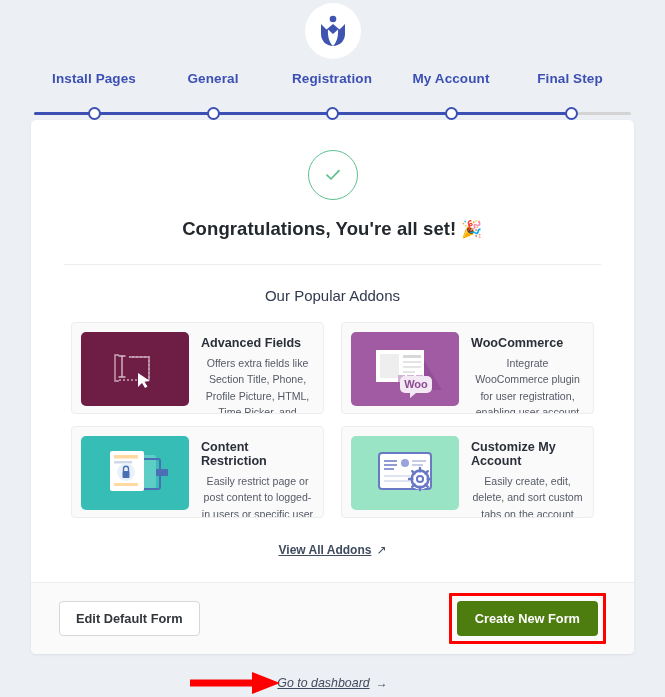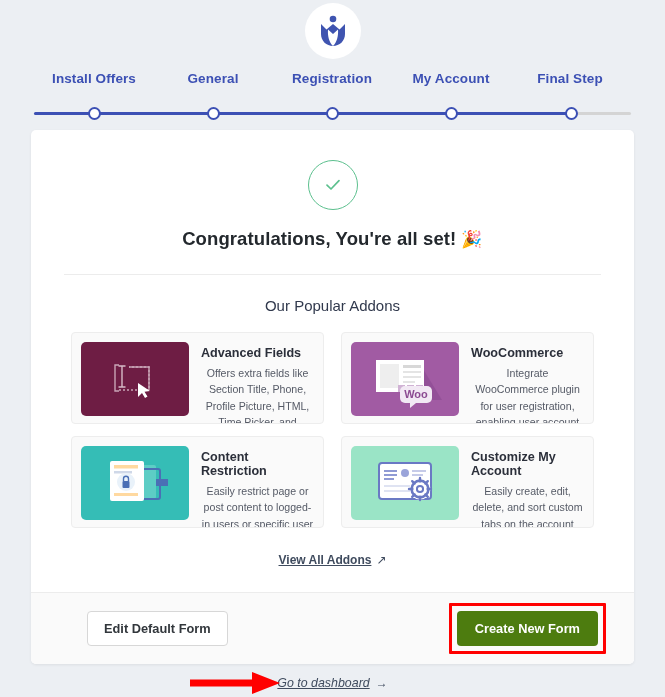--- a/index.html
+++ b/index.html
@@ -87,21 +87,21 @@
     margin-left: -6.5px;
     border-radius: 50%;
     background: #ffffff;
     border: 2.6px solid #3c50b4;
   }
 
   
   .card {
     position: absolute;
     left: 31px;
-    top: 130px;
+    top: 120px;
     width: 603px;
     background: #ffffff;
     border-radius: 5px;
     box-shadow: 0 1px 3px rgba(0,0,0,0.07);
     overflow: hidden;
   }
 
   .card-body { padding: 22px 28px 0 28px; }
 
   .success-icon-wrap {
@@ -217,21 +217,20 @@
   .btn-secondary {
     background: #ffffff;
     border: 1px solid #d7d7d7;
     border-radius: 4px;
     padding: 9px 16px;
     font-size: 12.8px;
     font-weight: bold;
     color: #32373c;
     cursor: pointer;
     font-family: "Liberation Sans", sans-serif;
-    margin-left: 28px;
   }
   .primary-wrap {
     border: 3px solid #ff0000;
     padding: 5px;
     border-radius: 1px;
     display: inline-block;
   }
   .btn-primary {
     background: #4d7c0f;
     border: none;
@@ -281,21 +280,21 @@
     <svg width="30" height="32" viewBox="0 0 30 32">
       <circle cx="15" cy="4" r="3.3" fill="#3f54b0"></circle>
       <path d="M3 9 L3 19 C3 26 8.5 31 15 31 C21.5 31 27 26 27 19 L27 9 L21.5 14.5 L15 9 L8.5 14.5 Z" fill="#3f54b0"></path>
       <path d="M15 31 C11 27 9.5 21 10 14.5 L15 19 L20 14.5 C20.5 21 19 27 15 31 Z" fill="#ffffff"></path>
     </svg>
   </div>
 </div>
 
 <div class="stepper">
   <div class="step-labels">
-    <span class="step-label" style="left:94px">Install Offers</span>
+    <span class="step-label" style="left:94px">Install Pages</span>
     <span class="step-label" style="left:213px">General</span>
     <span class="step-label" style="left:332px">Registration</span>
     <span class="step-label" style="left:451px">My Account</span>
     <span class="step-label" style="left:570px">Final Step</span>
   </div>
   <div class="track-wrap">
     <div class="track-base"></div>
     <div class="track-fill"></div>
     <div class="step-dot" style="left:94px"></div>
     <div class="step-dot" style="left:213px"></div>

